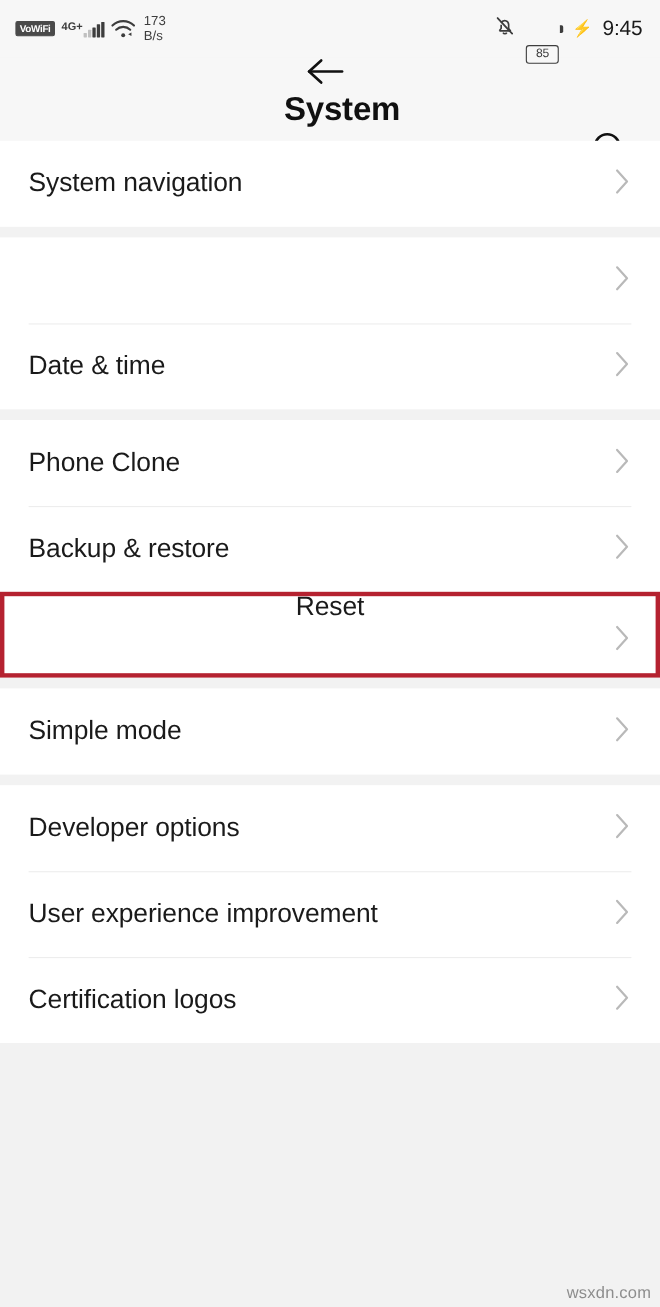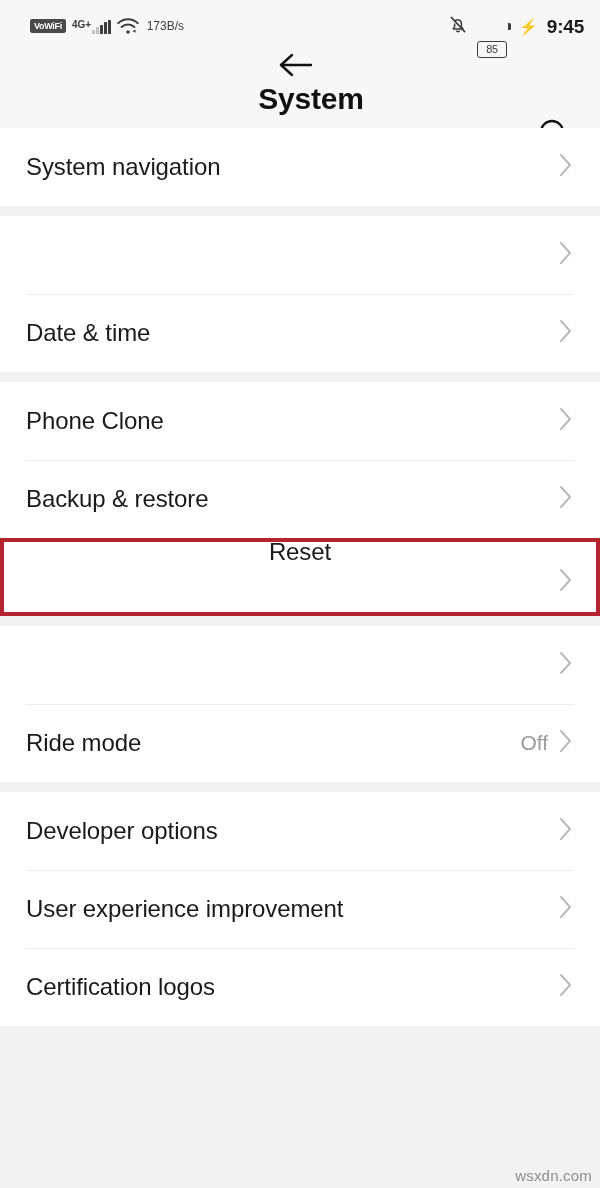--- a/index.html
+++ b/index.html
@@ -17,21 +17,21 @@
     position: relative;
   }
 
   
   .status-bar {
     height: 52px;
     background: #f7f7f7;
     display: flex;
     align-items: center;
     justify-content: space-between;
-    padding: 0 16px 0 30px;
+    padding: 0 16px 0 14px;
   }
 
   .status-left, .status-right {
     display: flex;
     align-items: center;
   }
 
   .status-left { gap: 6px; }
   .status-right { gap: 9px; }
 
@@ -77,21 +77,21 @@
   .bars i:nth-child(1) { height: 4px; }
   .bars i:nth-child(2) { height: 6.5px; }
   .bars i:nth-child(3) { height: 9px; }
   .bars i:nth-child(4) { height: 11.5px; }
   .bars i:nth-child(5) { height: 14px; }
 
   .wifi-icon { display: block; }
 
   .datarate {
     display: flex;
-    flex-direction: row;
+    flex-direction: column;
     align-items: flex-start;
     line-height: 1.05;
     font-size: 12px;
     color: #3d3d3d;
     margin-left: 2px;
   }
 
   .battery-wrap {
     display: flex;
     align-items: center;
@@ -123,21 +123,20 @@
     font-size: 15px;
     color: #3d3d3d;
     line-height: 1;
     margin-left: -1px;
   }
   .clock {
     font-size: 19px;
     color: #1a1a1a;
     line-height: 1;
     letter-spacing: -0.2px;
-    font-weight: bold;
   }
 
   
   .header {
     height: 76px;
     background: #f7f7f7;
     display: flex;
     align-items: center;
     padding: 0 26px;
     flex-direction: column;
@@ -365,30 +364,22 @@
         <span class="row-label">Reset</span>
         <span class="row-right">
           <span class="chevron"><svg width="16" height="28" viewBox="0 0 16 28">
               <polyline points="3,4 12,14 3,24" stroke="#b9b9b9" stroke-width="2" fill="none" stroke-linecap="round" stroke-linejoin="round"></polyline>
             </svg></span>
         </span>
       </div>
     </div>
     <div class="group">
       <div class="row">
-        <span class="row-right">
-          <span class="chevron"><svg width="16" height="28" viewBox="0 0 16 28">
-              <polyline points="3,4 12,14 3,24" stroke="#b9b9b9" stroke-width="2" fill="none" stroke-linecap="round" stroke-linejoin="round"></polyline>
-            </svg></span>
-        </span>
-      </div>
-      <div class="row">
-        <span class="row-label">Ride mode</span>
-        <span class="row-right">
-          <span class="row-value">Off</span>
+        <span class="row-label">Simple mode</span>
+        <span class="row-right">
           <span class="chevron"><svg width="16" height="28" viewBox="0 0 16 28">
               <polyline points="3,4 12,14 3,24" stroke="#b9b9b9" stroke-width="2" fill="none" stroke-linecap="round" stroke-linejoin="round"></polyline>
             </svg></span>
         </span>
       </div>
     </div>
     <div class="group">
       <div class="row">
         <span class="row-label">Developer options</span>
         <span class="row-right">

